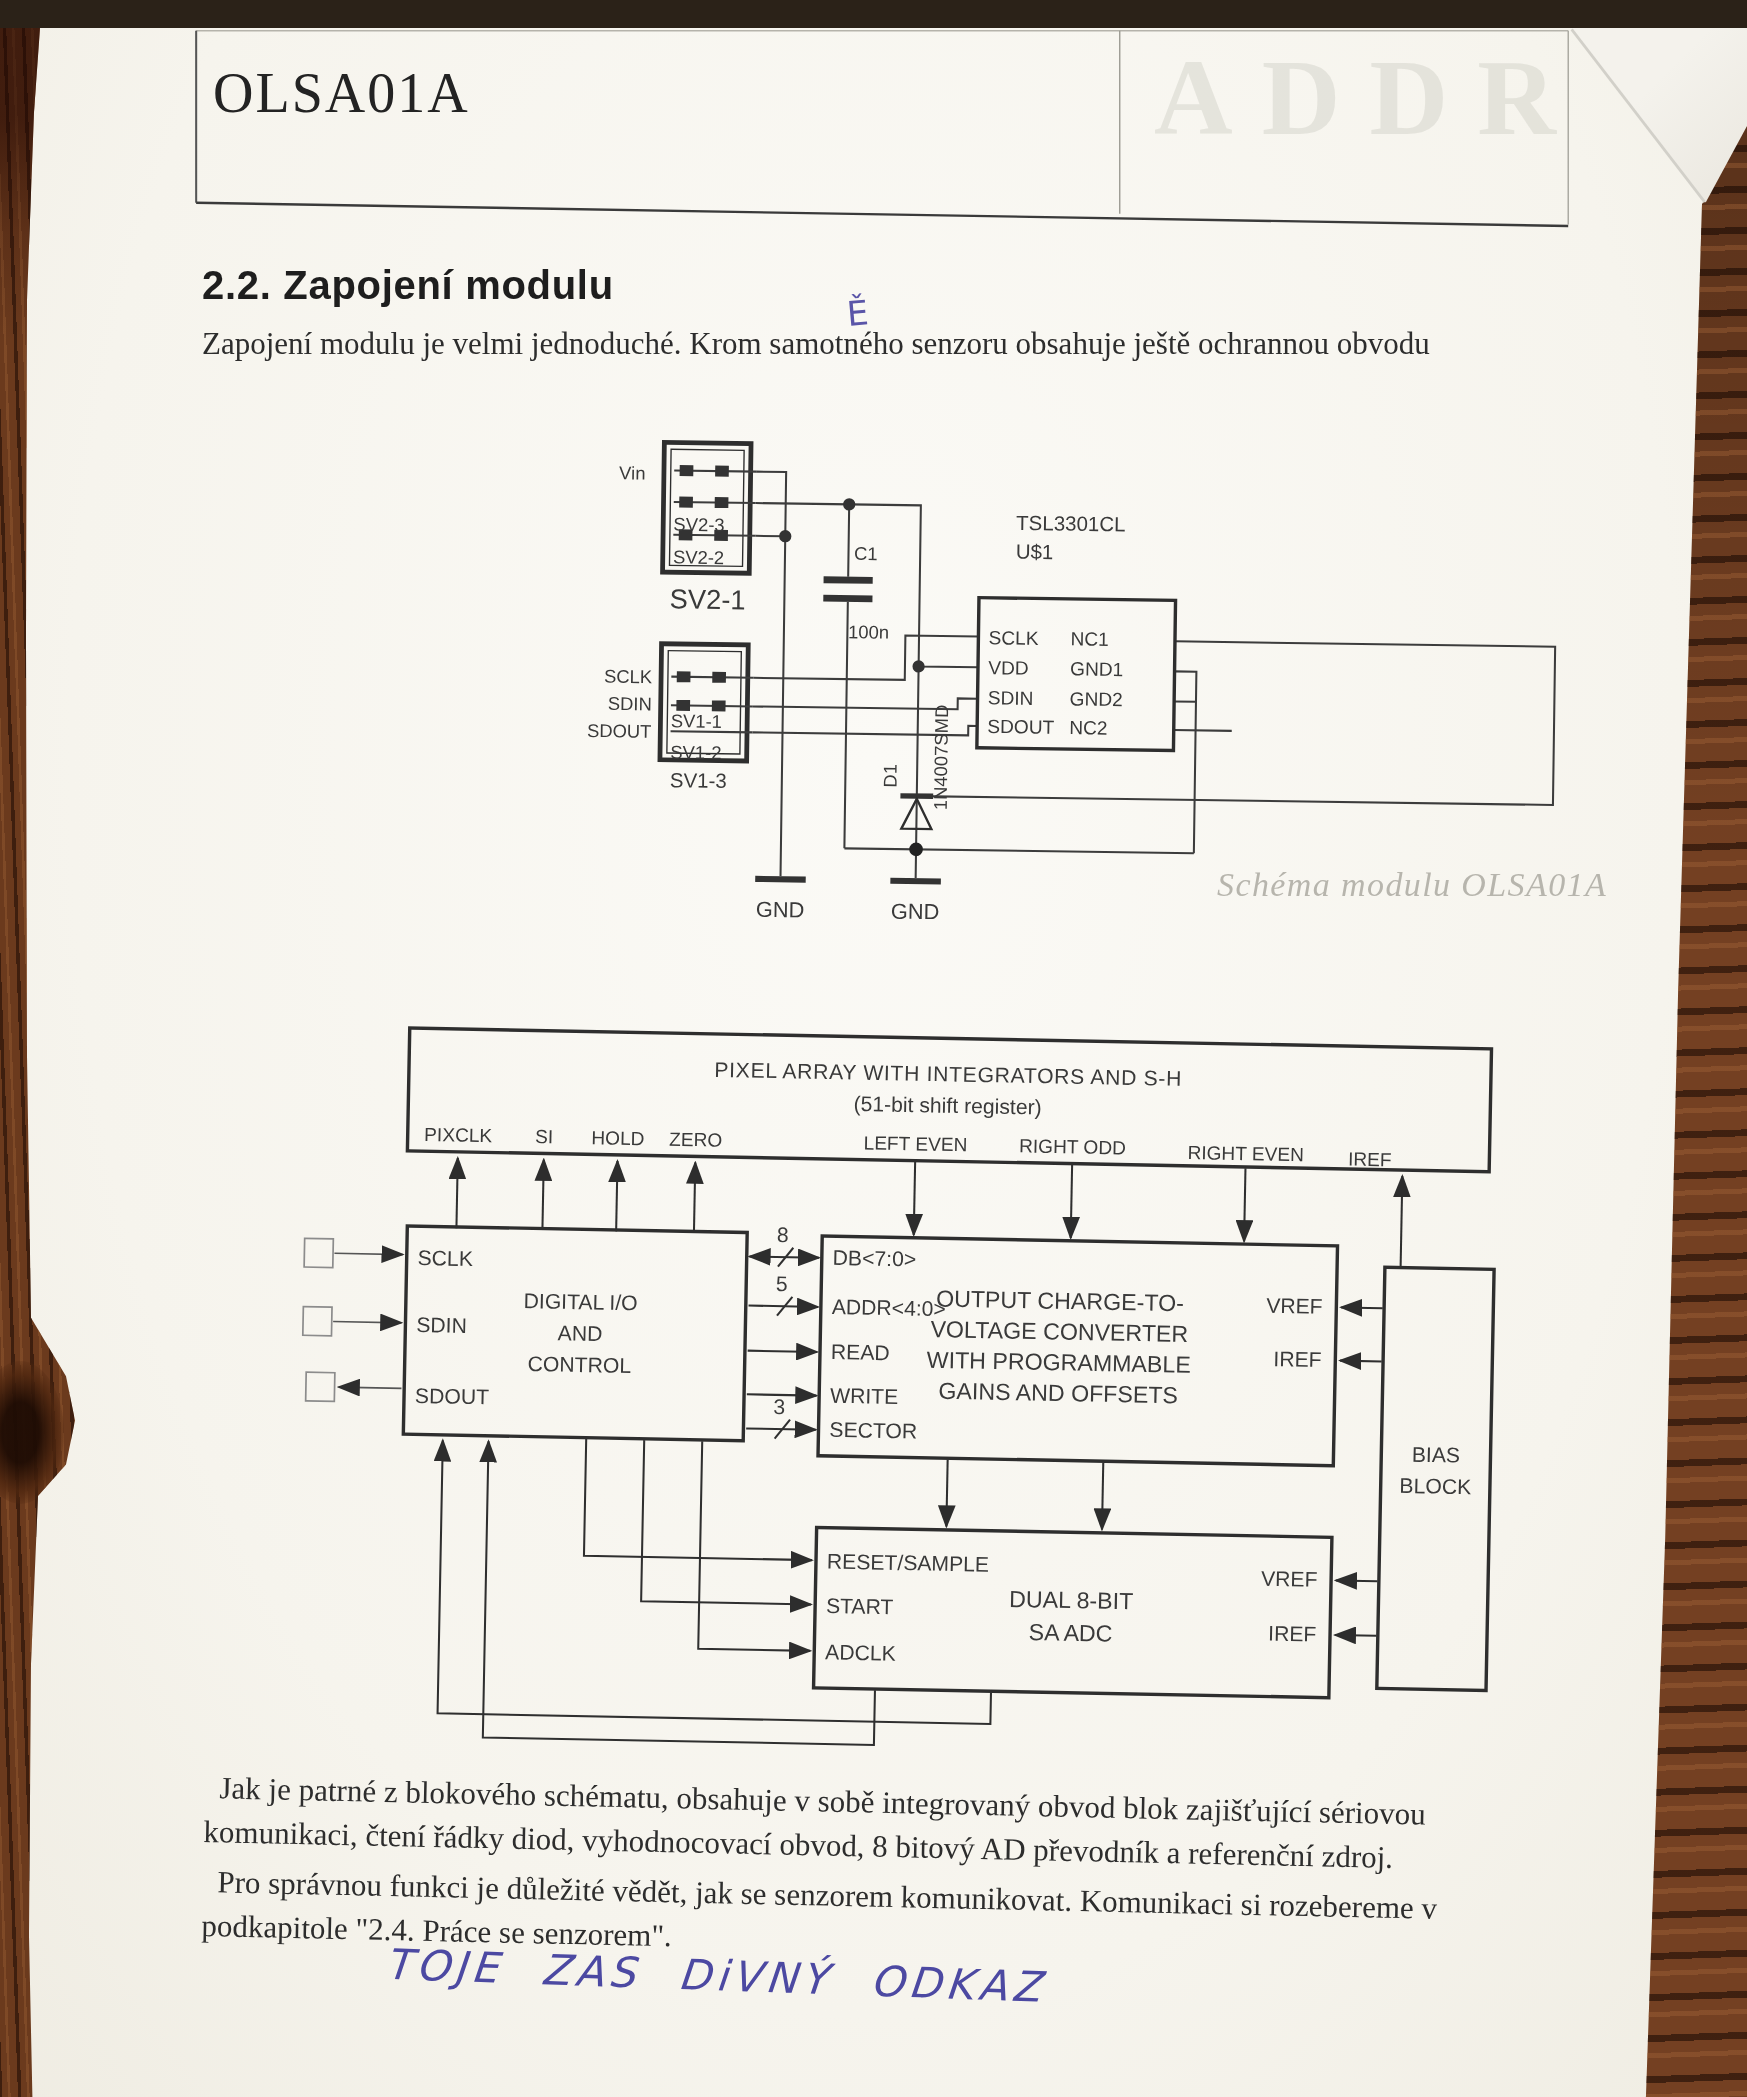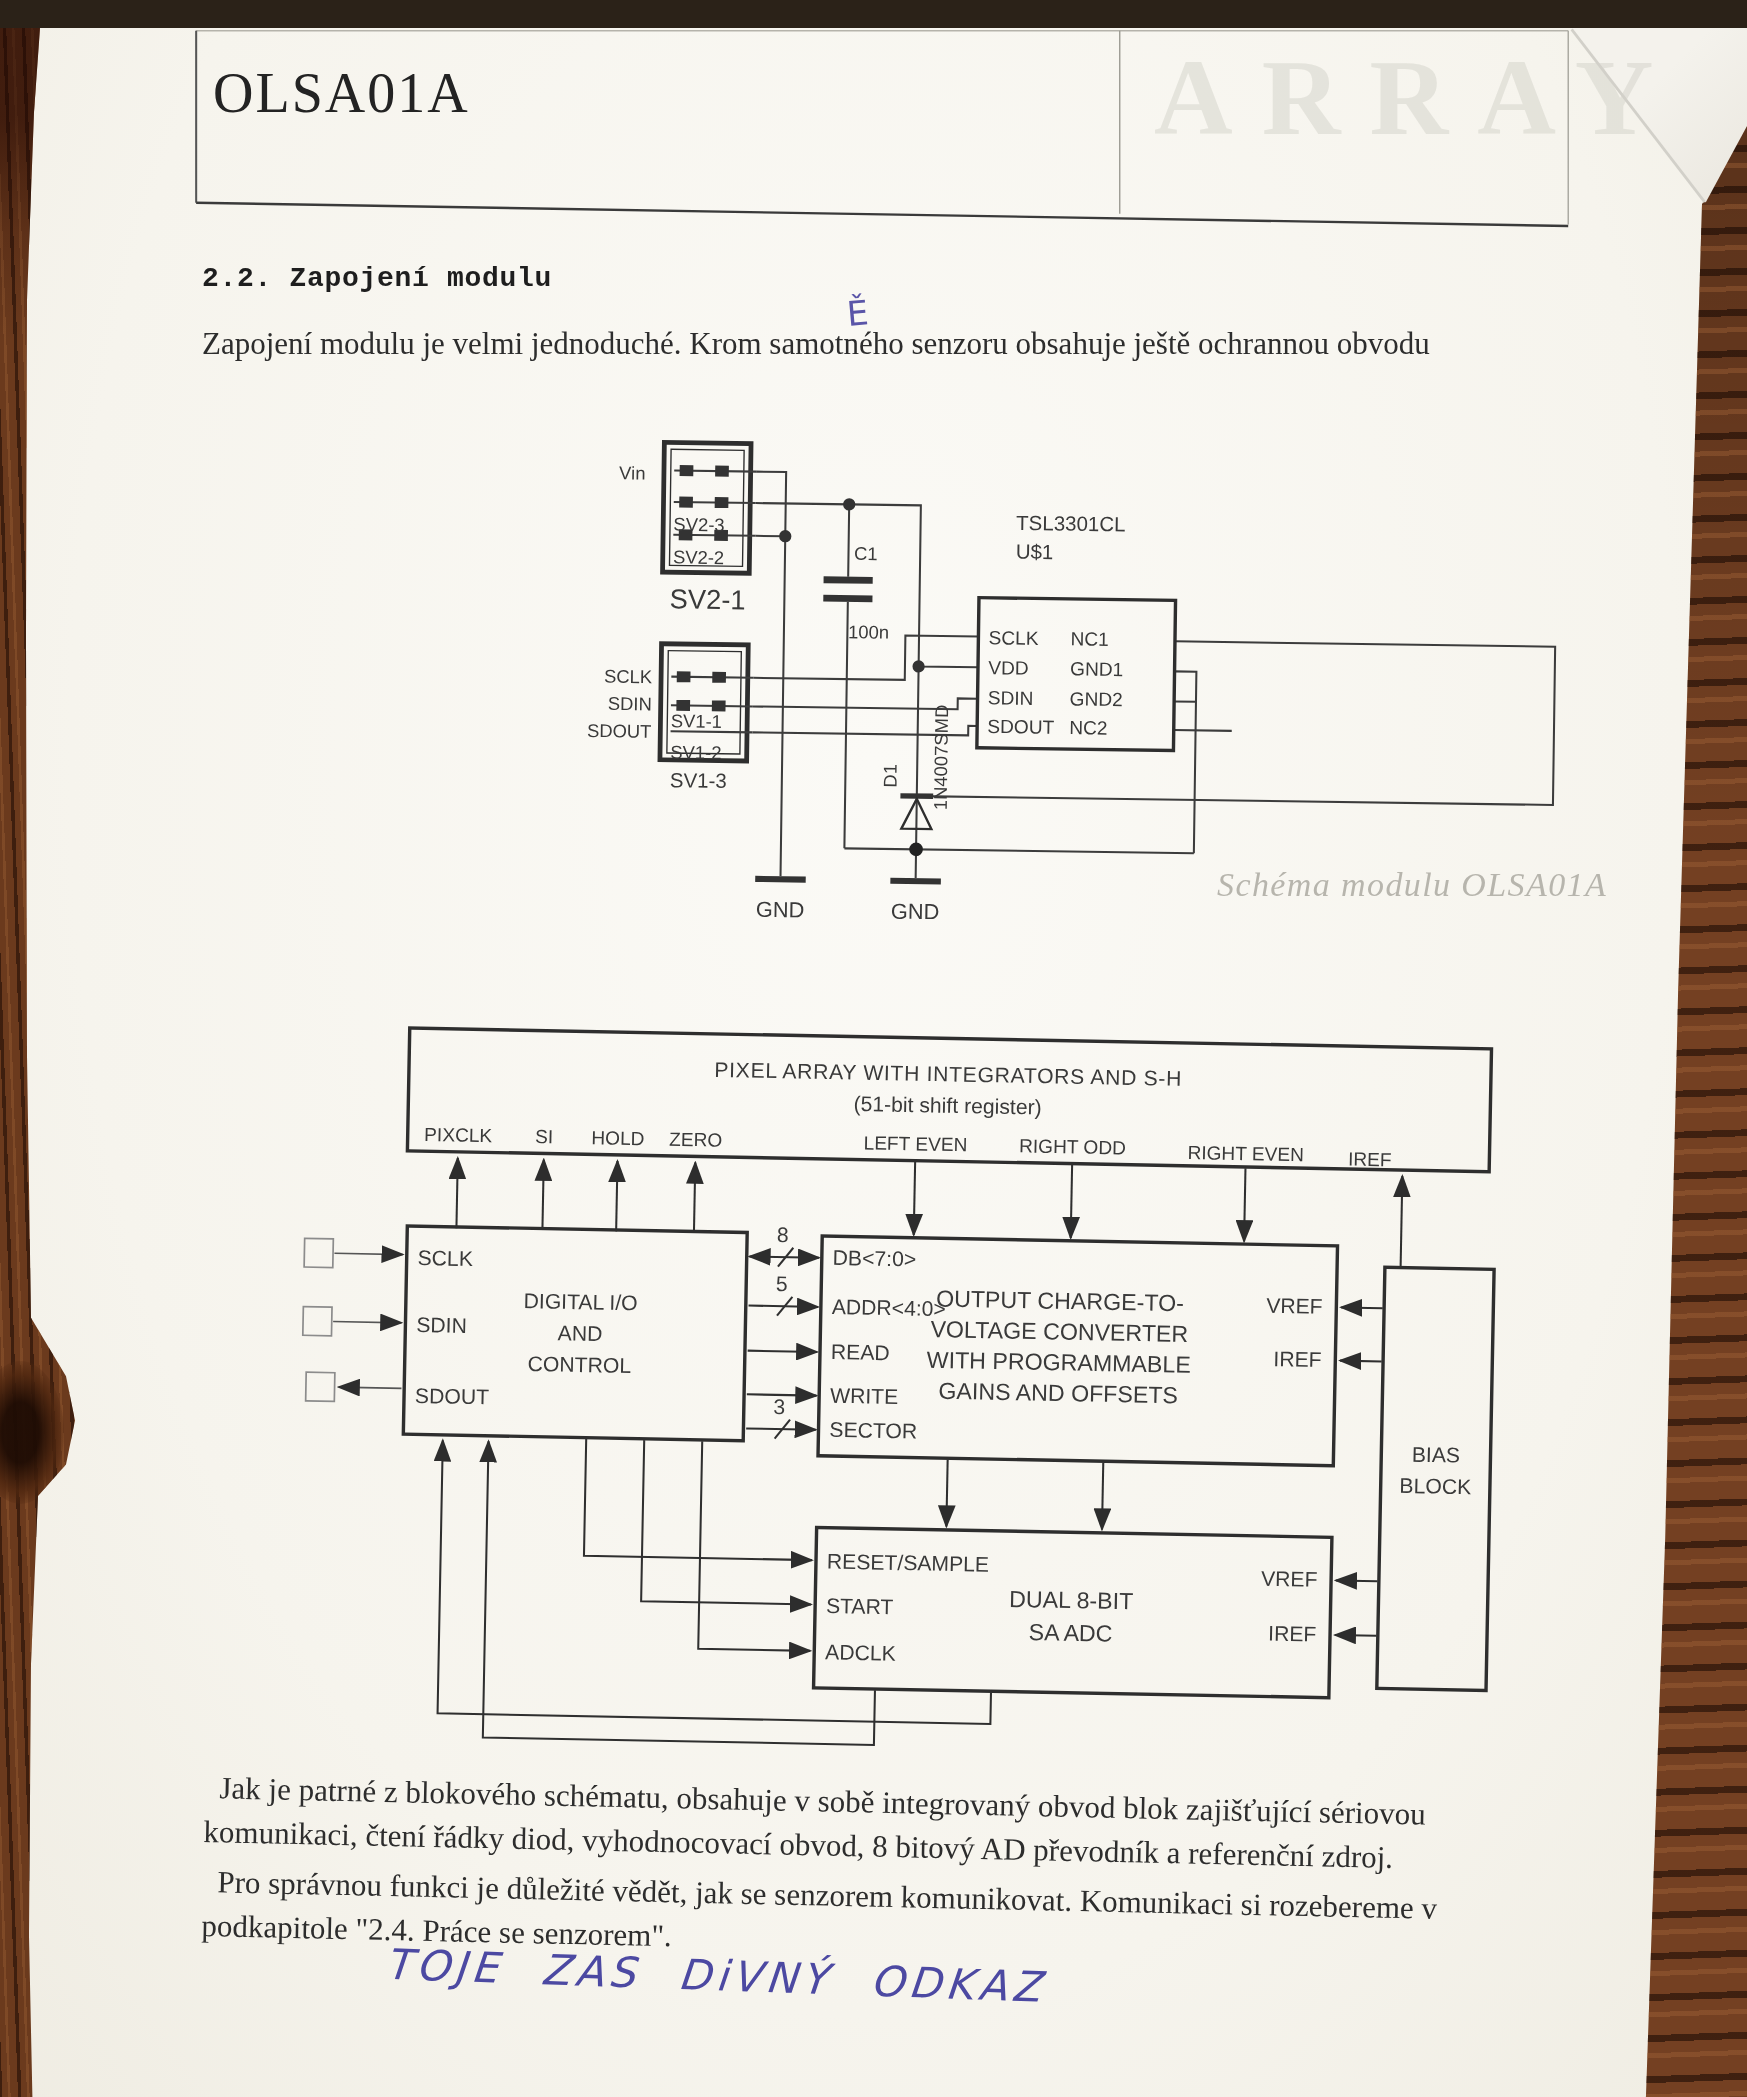--- a/index.html
+++ b/index.html
@@ -24,21 +24,21 @@
       repeating-linear-gradient(178deg, rgba(20,6,1,.55) 0 6.8px, rgba(0,0,0,0) 6.8px 18px, rgba(160,98,55,.42) 18px 23px, rgba(0,0,0,0) 23px 41px),
       linear-gradient(180deg, rgba(0,0,0,.25), rgba(0,0,0,0) 40%);}
   .fold-corner{position:absolute;left:1564px;top:0;width:184px;height:178px;
     clip-path:polygon(4% 0,100% 0,100% 54%,77% 98%);
     background:linear-gradient(135deg,#f4f2ec 40%,#eae7df 100%);}
   
   .abs{position:absolute;}
   .title{font-family:"Liberation Serif",serif;font-size:56px;color:#232323;letter-spacing:2px;}
   .watermark{font-family:"Liberation Serif",serif;font-weight:700;font-size:109px;
              color:rgba(202,202,194,.42);letter-spacing:29px;}
-  .h2{font-family:Liberation Mono, monospace;font-weight:700;font-size:28px;color:#1e1e1e;letter-spacing:0.7px;}
+  .h2{font-family:Liberation Sans, sans-serif;font-weight:700;font-size:40px;color:#1e1e1e;letter-spacing:0.7px;}
   .serif{font-family:"Liberation Serif",serif;font-size:31px;color:#2d2d2d;line-height:44px;}
   .ins-letter{font-family:"DejaVu Sans",sans-serif;font-size:34px;color:#5a55a8;transform:rotate(-5deg);}
   .caption{font-family:"Liberation Serif",serif;font-style:italic;font-size:34px;color:#b7b5ad;letter-spacing:1.4px;}
   .bodyblock{transform:rotate(1.25deg);transform-origin:0 0;width:1434px;}
   .bodyblock .line{white-space:nowrap;}
   .indent{text-indent:15px;}
   .hand{font-family:"DejaVu Sans",sans-serif;font-style:italic;font-size:42px;color:#4c49a2;
         letter-spacing:4.8px;word-spacing:20.5px;transform:rotate(2deg) skewX(-6deg);transform-origin:0 0;white-space:nowrap;}
   .footerp{font-family:"Liberation Serif",serif;font-size:31px;color:#5f5f5c;letter-spacing:1.4px;}
   
@@ -53,21 +53,21 @@
 
 <div class="page">
 
   <div class="wood wood-left">
       <div class="knot"></div>
     </div>
   <div class="wood wood-right"></div>
   <div class="fold-corner"></div>
 
   <div class="abs title" style="left:213px;top:33px;">OLSA01A</div>
-  <div class="abs watermark" style="left:1154px;top:6.8px;">ARRAY</div>
+  <div class="abs watermark" style="left:1154px;top:6.8px;">ADDR</div>
 
   <div class="abs h2" style="left:202px;top:235px;">2.2. Zapojení modulu</div>
   <div class="abs serif" style="left:202px;top:294px;white-space:nowrap;">Zapojení modulu je velmi jednoduché. Krom samotného senzoru obsahuje ještě ochrannou obvodu</div>
   <div class="abs ins-letter" style="left:847px;top:265px;">Ě</div>
 
   <div class="abs caption" style="left:1217px;top:838px;">Schéma modulu OLSA01A</div>
 
 
   <svg class="draw" width="1748" height="2097" viewBox="0 0 2560 3072">
     <defs>

